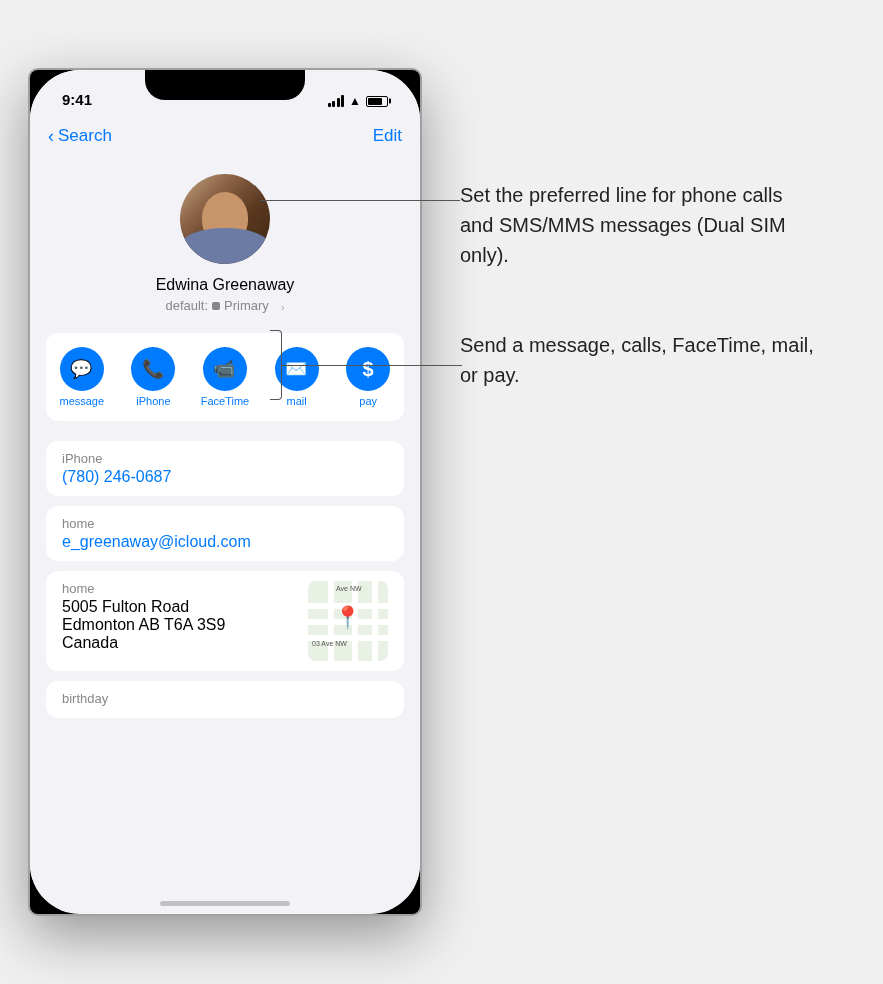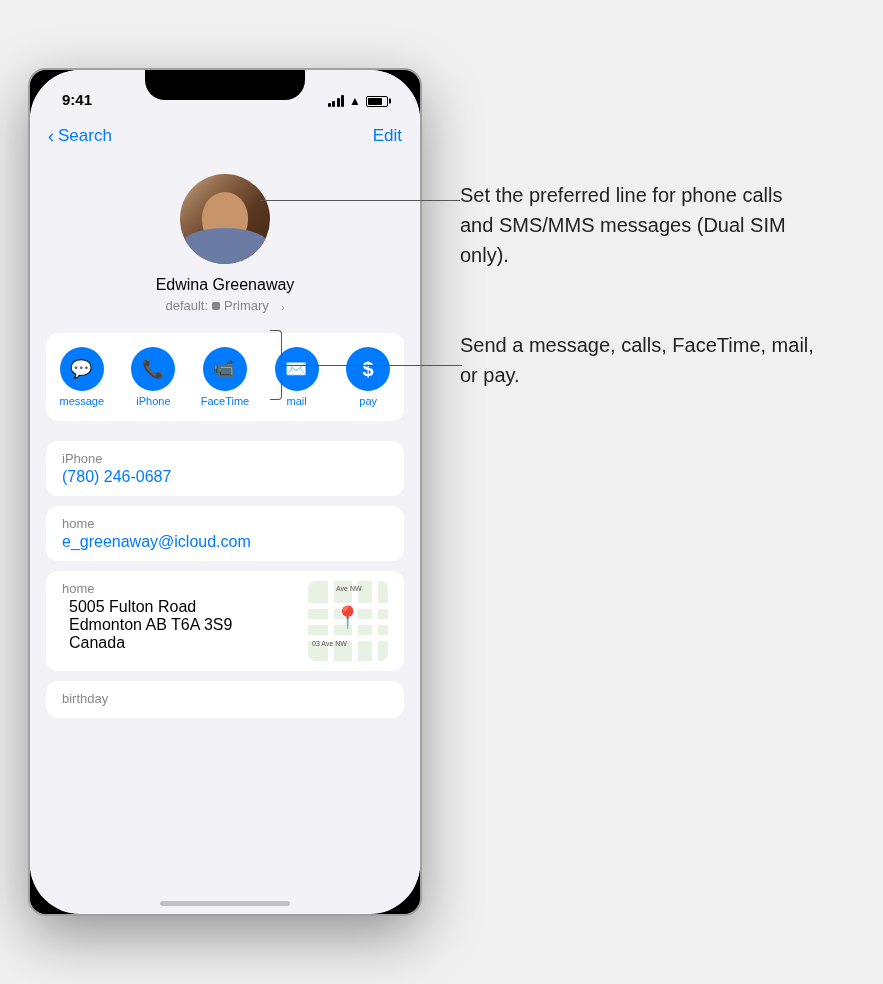--- a/index.html
+++ b/index.html
@@ -20,21 +20,21 @@
       width: 883px;
       height: 984px;
       position: relative;
     }
 
     
     .iphone {
       width: 390px;
       height: 844px;
       background: #000;
-      border-radius: 16px;
+      border-radius: 8px;
       position: absolute;
       left: 30px;
       top: 50%;
       transform: translateY(-50%);
       box-shadow: 0 0 0 2px #a0a0a0, 0 20px 60px rgba(0,0,0,0.4);
       overflow: hidden;
     }
 
     .iphone-screen {
       position: absolute;
@@ -315,21 +315,20 @@
       margin-bottom: 2px;
     }
 
     .info-value {
       font-size: 16px;
       color: #007aff;
     }
 
     .info-value.black {
       color: #000;
-      margin-left: 7px;
     }
 
     
     .address-row {
       padding: 10px 0;
       display: flex;
       justify-content: space-between;
       align-items: flex-start;
     }
 

